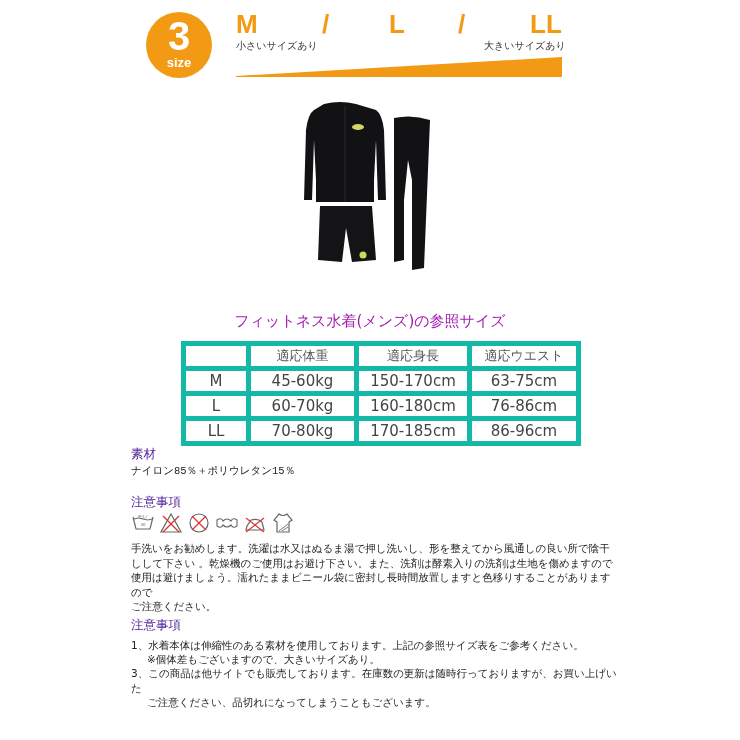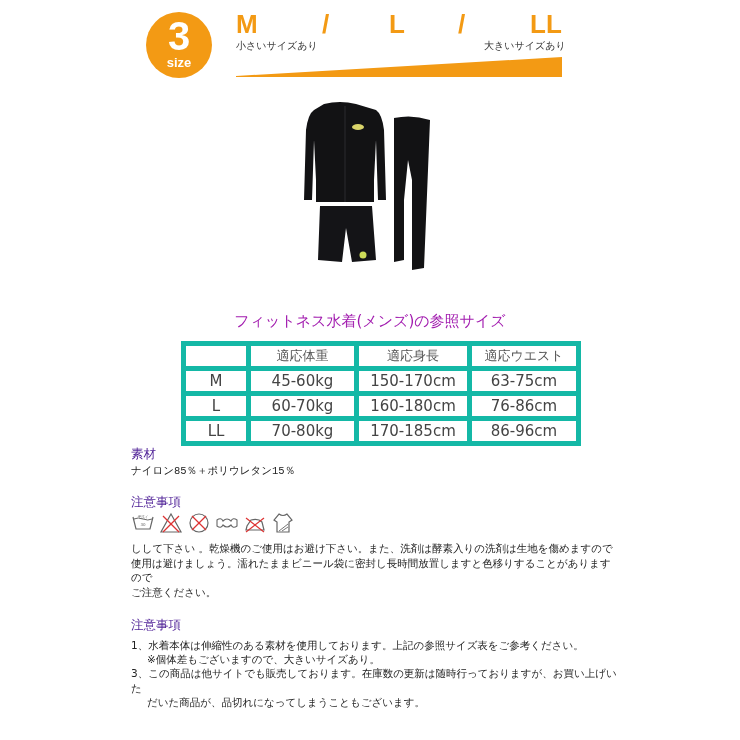--- a/index.html
+++ b/index.html
@@ -141,24 +141,25 @@
     <line x1="21" y1="6" x2="3" y2="20" stroke="#d33" stroke-width="1.2"></line>
   </svg>
   <svg class="care-icon" viewBox="0 0 24 22">
     <path d="M8 2 Q12 5 16 2 L21 8 L18 10 L18 20 L6 20 L6 10 L3 8 Z" fill="none" stroke="#666" stroke-width="1.2"></path>
     <line x1="8" y1="19" x2="17" y2="12" stroke="#666" stroke-width="0.9"></line>
     <line x1="11" y1="19" x2="17" y2="15" stroke="#666" stroke-width="0.9"></line>
   </svg>
 </div>
 
 <div class="abs para">
+  <div>手洗いをお勧めします。洗濯は水又はぬるま湯で押し洗いし、形を整えてから風通しの良い所で陰干</div>
   <div>しして下さい 。乾燥機のご使用はお避け下さい。また、洗剤は酵素入りの洗剤は生地を傷めますので</div>
   <div>使用は避けましょう。濡れたままビニール袋に密封し長時間放置しますと色移りすることがありますので</div>
   <div>ご注意ください。</div>
 </div>
 
 <div class="abs sec-head" style="top:617px;">注意事項</div>
 <div class="abs notes">
   <div>1、水着本体は伸縮性のある素材を使用しております。上記の参照サイズ表をご参考ください。</div>
   <div class="indent">※個体差もございますので、大きいサイズあり。</div>
   <div>3、この商品は他サイトでも販売しております。在庫数の更新は随時行っておりますが、お買い上げいた</div>
-  <div class="indent">だいた商品が、品切れになってしまうこともございます。</div>
+  <div class="indent">ご注意ください、品切れになってしまうこともございます。</div>
 </div>
 
 </body></html>

